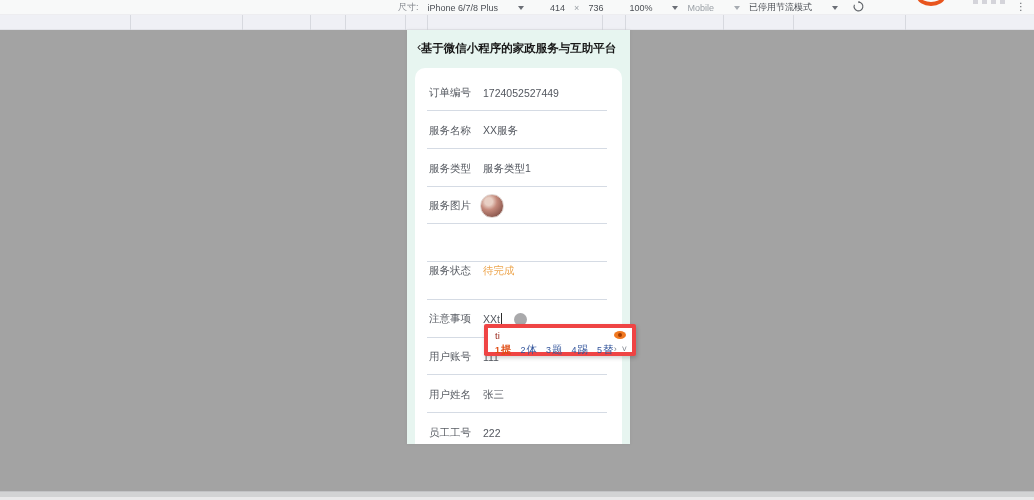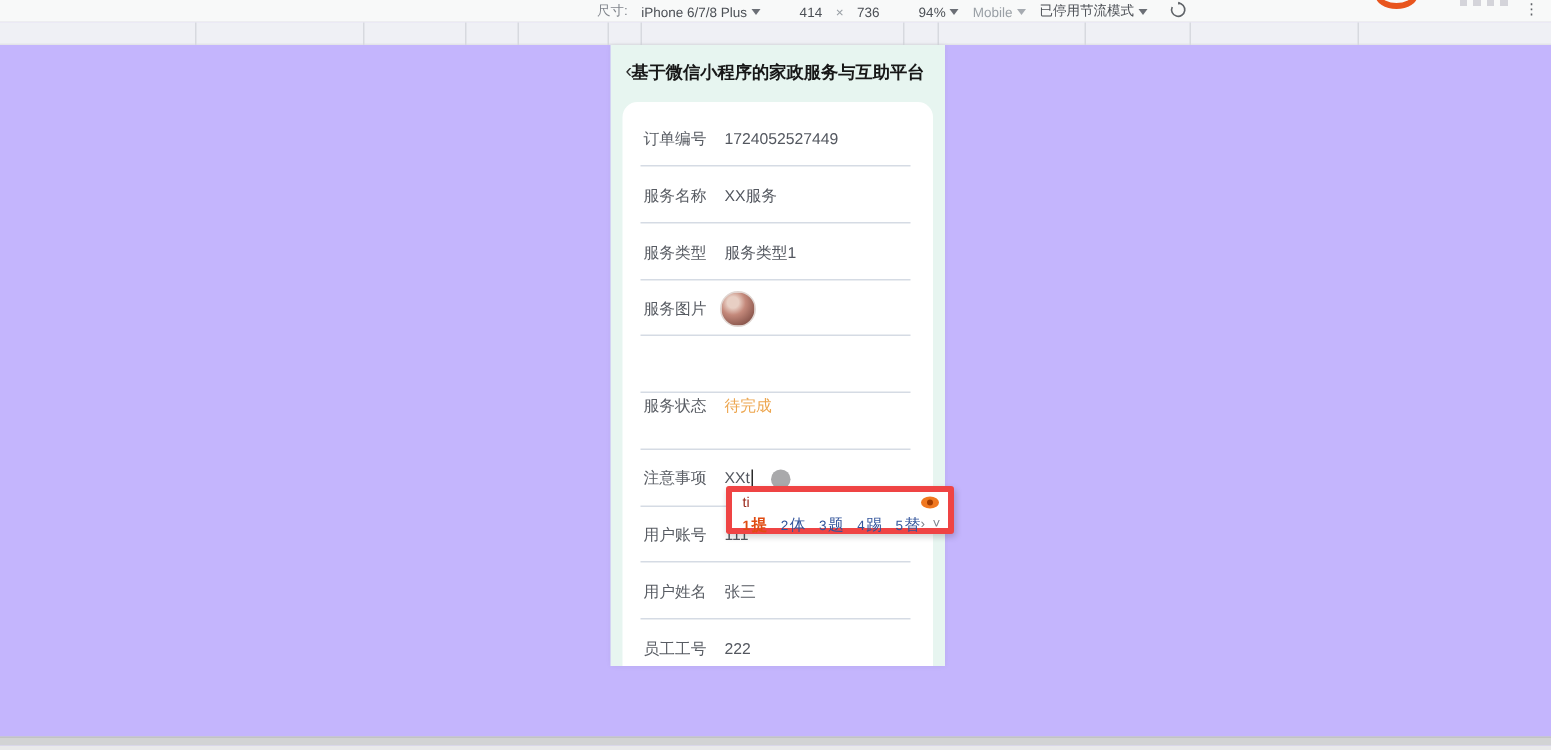--- a/index.html
+++ b/index.html
@@ -1,23 +1,23 @@
 <!DOCTYPE html>
 <html><head>
 <meta charset="utf-8">
 <style>
   * { margin:0; padding:0; box-sizing:border-box; }
   html,body { width:1034px; height:500px; overflow:hidden; }
   body { font-family:"Liberation Sans","DejaVu Sans",sans-serif; background:#ffffff; }
-  #screen { position:relative; width:1034px; height:500px; background:#c4b5fd; overflow:hidden; }
+  #screen { position:relative; width:1034px; height:500px; background:#a3a3a3; overflow:hidden; }
 
   
   .toolbar { position:absolute; left:0; top:0; width:1034px; height:15px; background:#f8f9f9; border-bottom:1px solid #ededf0; }
   .toolbar-inner { position:absolute; left:398px; top:0; height:15px; display:flex; align-items:center; gap:9px; font-size:9px; color:#4b4f55; white-space:nowrap; }
-  .tb-item { display:flex; align-items:center; gap:3px; cursor:default; }
+  .tb-item { display:flex; align-items:center; gap:20px; cursor:default; }
   .caret-down { width:0; height:0; border-left:3px solid transparent; border-right:3px solid transparent; border-top:4px solid #6b6f76; display:inline-block; }
   .tb-dim { color:#9aa0a6; }
   .tb-label { color:#80858c; }
   .tb-gap { width:8px; }
   .rotate-icon { margin-left:6px; cursor:pointer; }
   .menu-dots { position:absolute; right:8px; top:2px; font-size:10px; color:#5f6368; letter-spacing:0; line-height:10px; cursor:pointer; }
   .logo-clip { position:absolute; left:915px; top:0; width:34px; height:7px; overflow:hidden; }
   .logo-arc { position:absolute; left:2px; top:-12px; width:28px; height:18px; border:4px solid #e8551e; border-radius:50%; }
   .tiny-marks { position:absolute; left:973px; top:0; width:36px; height:4px; background:repeating-linear-gradient(90deg,#d4d4da 0 5px,transparent 5px 9px); }
 
@@ -69,21 +69,21 @@
       <span class="tb-item">
         <span>iPhone 6/7/8 Plus</span>
         <span class="caret-down"></span>
       </span>
       <span class="tb-gap"></span>
       <span>414</span>
       <span class="tb-dim">×</span>
       <span>736</span>
       <span class="tb-gap"></span>
       <span class="tb-item">
-        <span>94%</span>
+        <span>100%</span>
         <span class="caret-down"></span>
       </span>
       <span class="tb-item tb-dim">
         <span>Mobile</span>
         <span class="caret-down" style="border-top-color:#a6abb1"></span>
       </span>
       <span class="tb-item">
         <span>已停用节流模式</span>
         <span class="caret-down"></span>
       </span>

